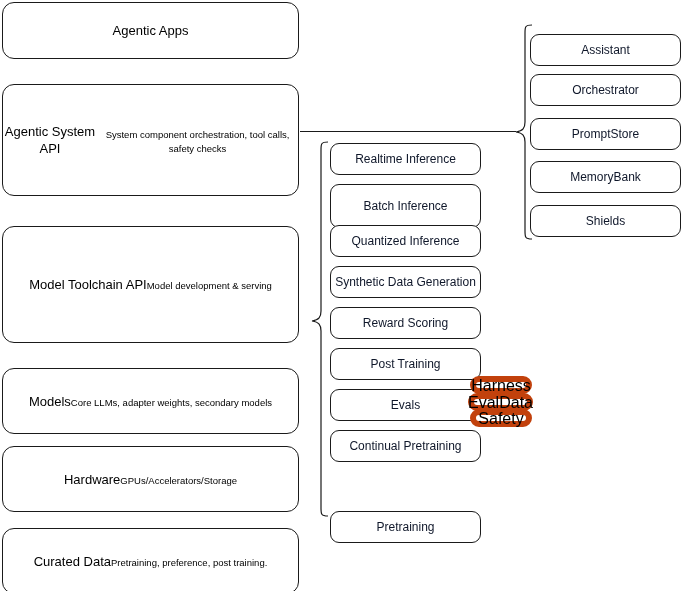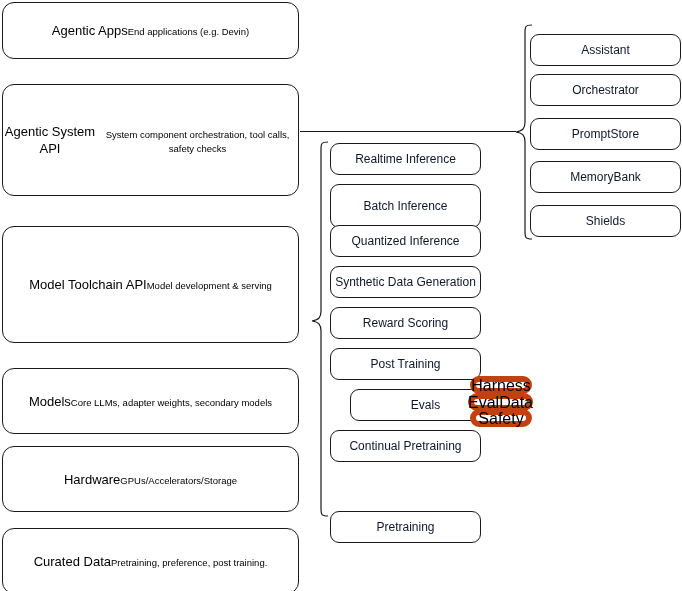--- a/index.html
+++ b/index.html
@@ -93,21 +93,20 @@
     stroke-width: 1.2;
   }
 </style>
 </head>
 <body>
 
 <div id="canvas">
 
   <div class="layer-box" style="left:2px; top:2px; width:297px; height:57px;">
     <div class="layer-title">Agentic Apps</div>
-    <div class="layer-sub">End applications (e.g. Devin)</div>
   </div>
 
   <div class="layer-box" style="left:2px; top:84px; width:297px; height:112px;">
     <div class="layer-title">Agentic System API</div>
     <div class="layer-sub">System component orchestration, tool calls, safety checks</div>
   </div>
 
   <div class="layer-box" style="left:2px; top:226px; width:297px; height:117px;">
     <div class="layer-title">Model Toolchain API</div>
     <div class="layer-sub">Model development &amp; serving</div>
@@ -155,21 +154,21 @@
   <div class="chip" style="left:330px; top:184px; width:151px; height:44px;">Batch Inference</div>
 
   <div class="chip" style="left:330px; top:225px; width:151px; height:32px;">Quantized Inference</div>
 
   <div class="chip" style="left:330px; top:266px; width:151px; height:32px;">Synthetic Data Generation</div>
 
   <div class="chip" style="left:330px; top:307px; width:151px; height:32px;">Reward Scoring</div>
 
   <div class="chip" style="left:330px; top:348px; width:151px; height:32px;">Post Training</div>
 
-  <div class="chip" style="left:330px; top:389px; width:151px; height:32px;margin-left:20px;">Evals</div>
+  <div class="chip" style="left:330px; top:389px; width:151px; height:32px;">Evals</div>
 
   <div class="chip" style="left:330px; top:430px; width:151px; height:32px;">Continual Pretraining</div>
 
   <div class="chip" style="left:330px; top:470px; width:151px; height:32px;margin-top:41px;">Pretraining</div>
 
   <div class="pill" style="left:470px; top:376px; width:62px; height:18px;">Harness</div>
 
   <div class="pill" style="left:468px; top:393px; width:65px; height:18px;">EvalData</div>
 
   <div class="pill" style="left:470px; top:409px; width:62px; height:18px;">Safety</div>

